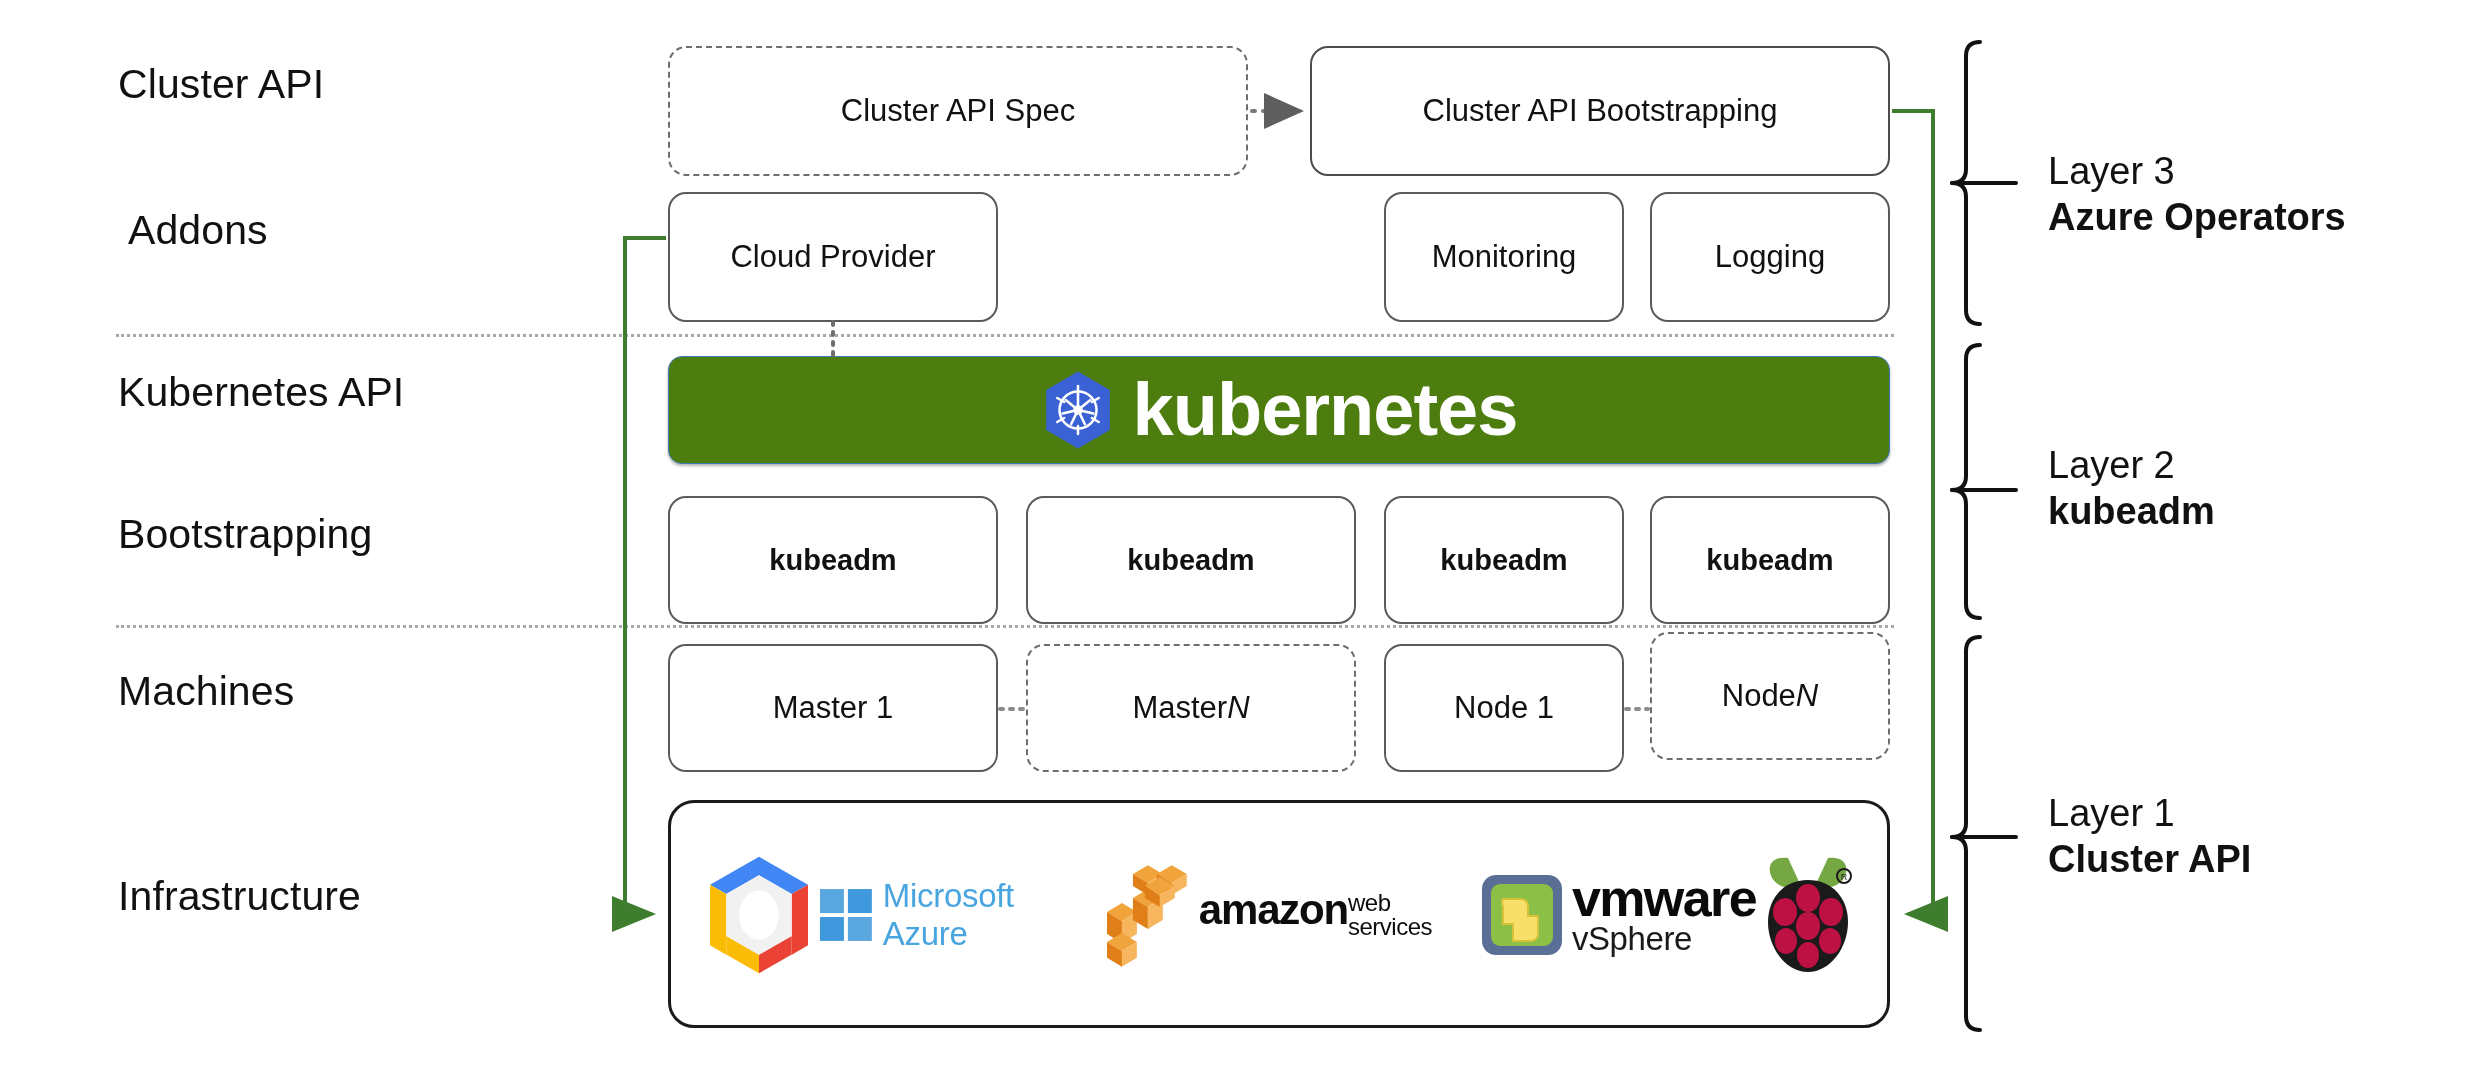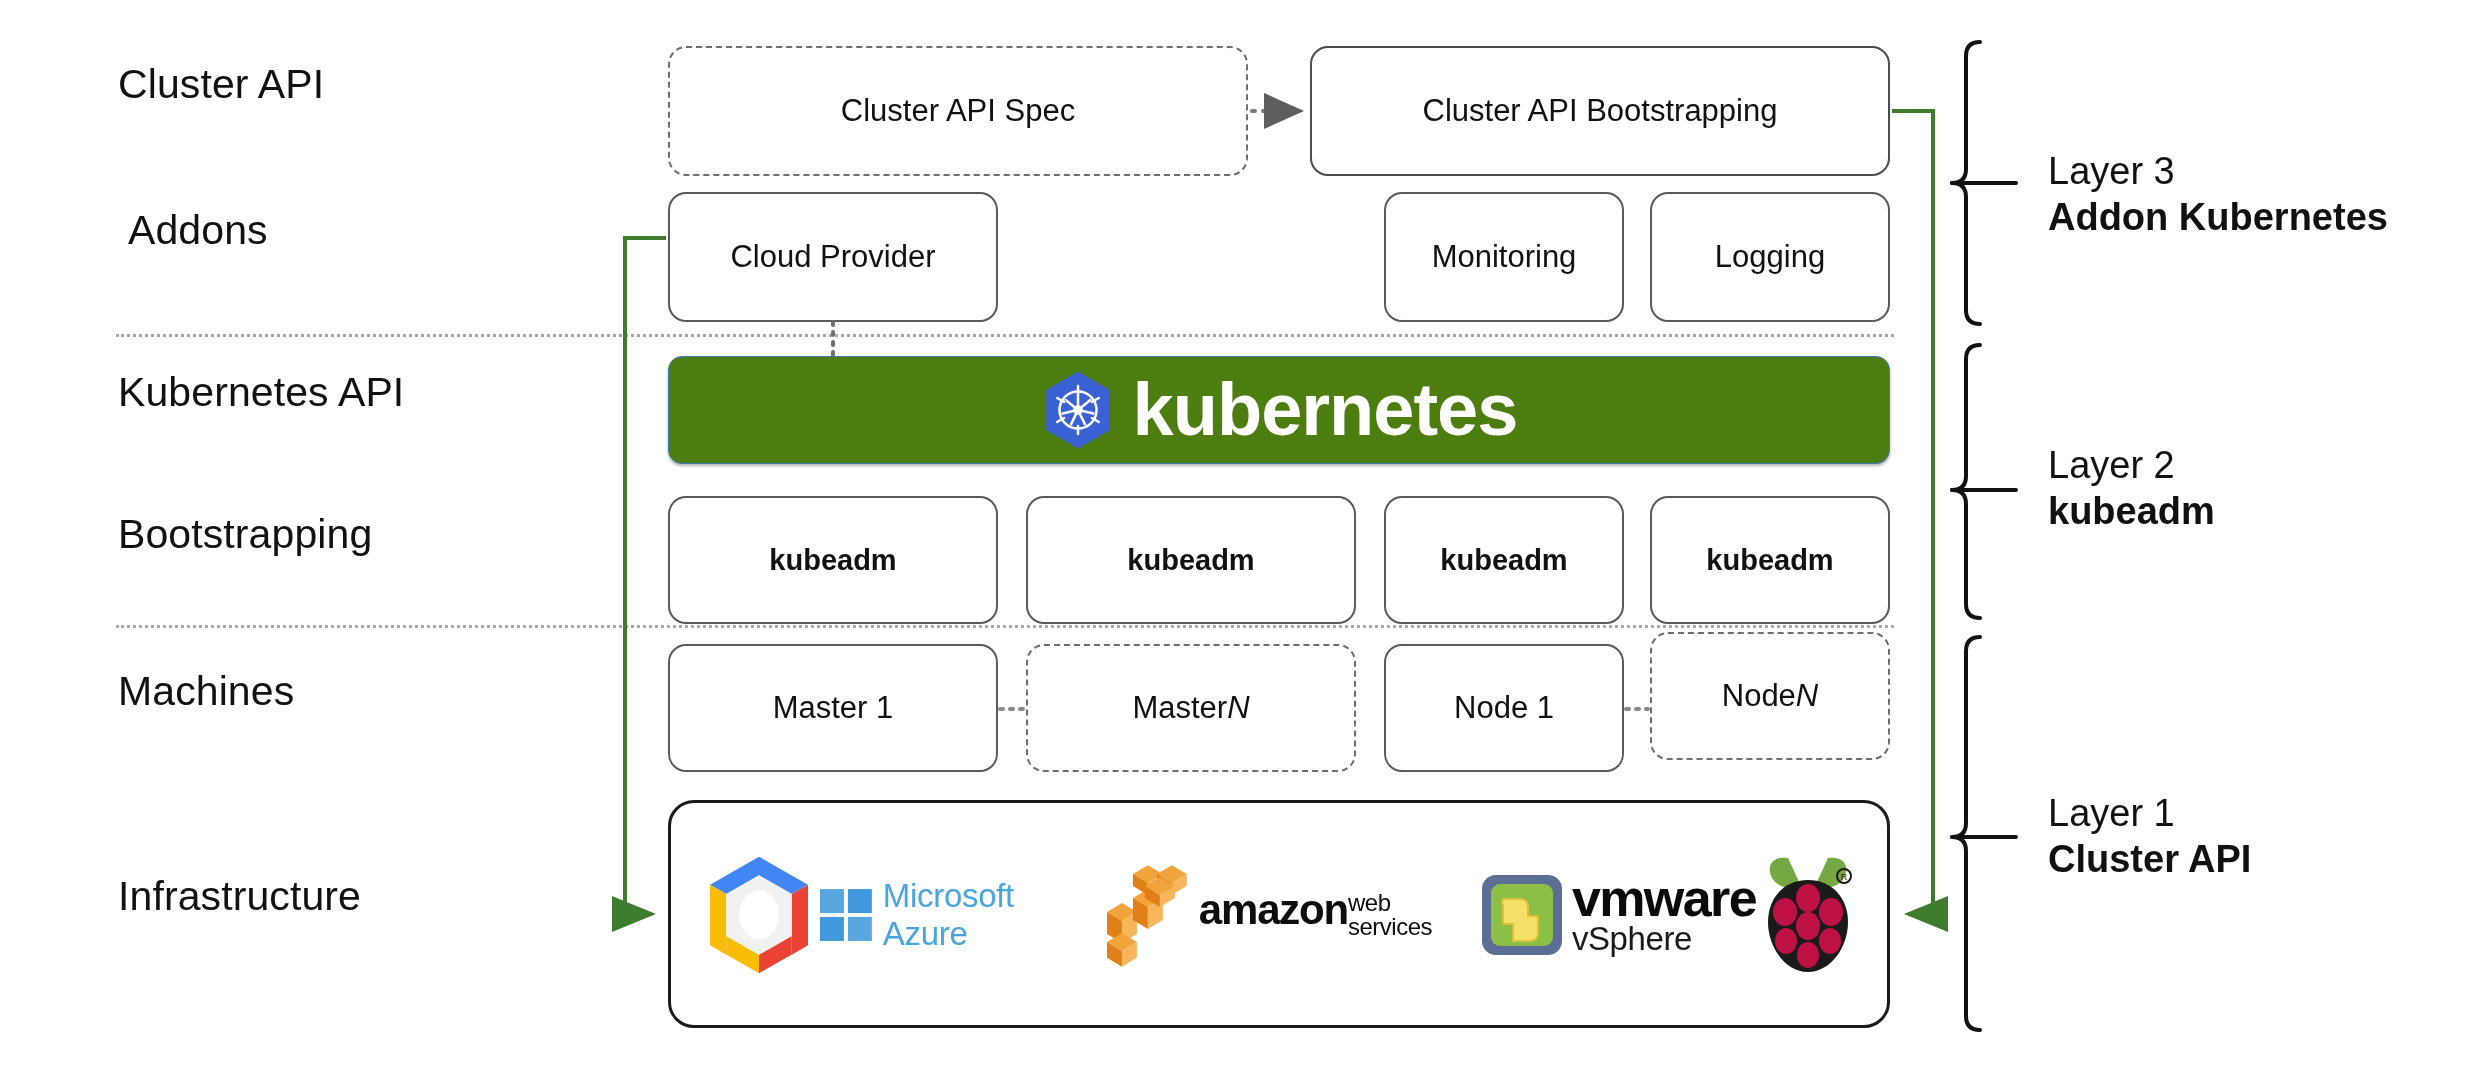--- a/index.html
+++ b/index.html
@@ -308,21 +308,21 @@
           <ellipse cx="52" cy="105" rx="11" ry="13"></ellipse>
         </g>
         <circle cx="88" cy="26" r="7" fill="none" stroke="#1a1a1a" stroke-width="2"></circle>
         <text x="88" y="30" font-size="9" text-anchor="middle" fill="#1a1a1a" font-family="Liberation Sans, sans-serif">R</text>
       </svg>
     </div>
   </div>
 
   <div class="layer-caption" style="left:2048px; top:148px;">
     <span class="top">Layer 3</span>
-    <span class="sub">Addon Kubernetes</span>
+    <span class="sub">Azure Operators</span>
   </div>
 
   <div class="layer-caption" style="left:2048px; top:442px;">
     <span class="top">Layer 2</span>
     <span class="sub">kubeadm</span>
   </div>
 
   <div class="layer-caption" style="left:2048px; top:790px;">
     <span class="top">Layer 1</span>
     <span class="sub">Cluster API</span>

